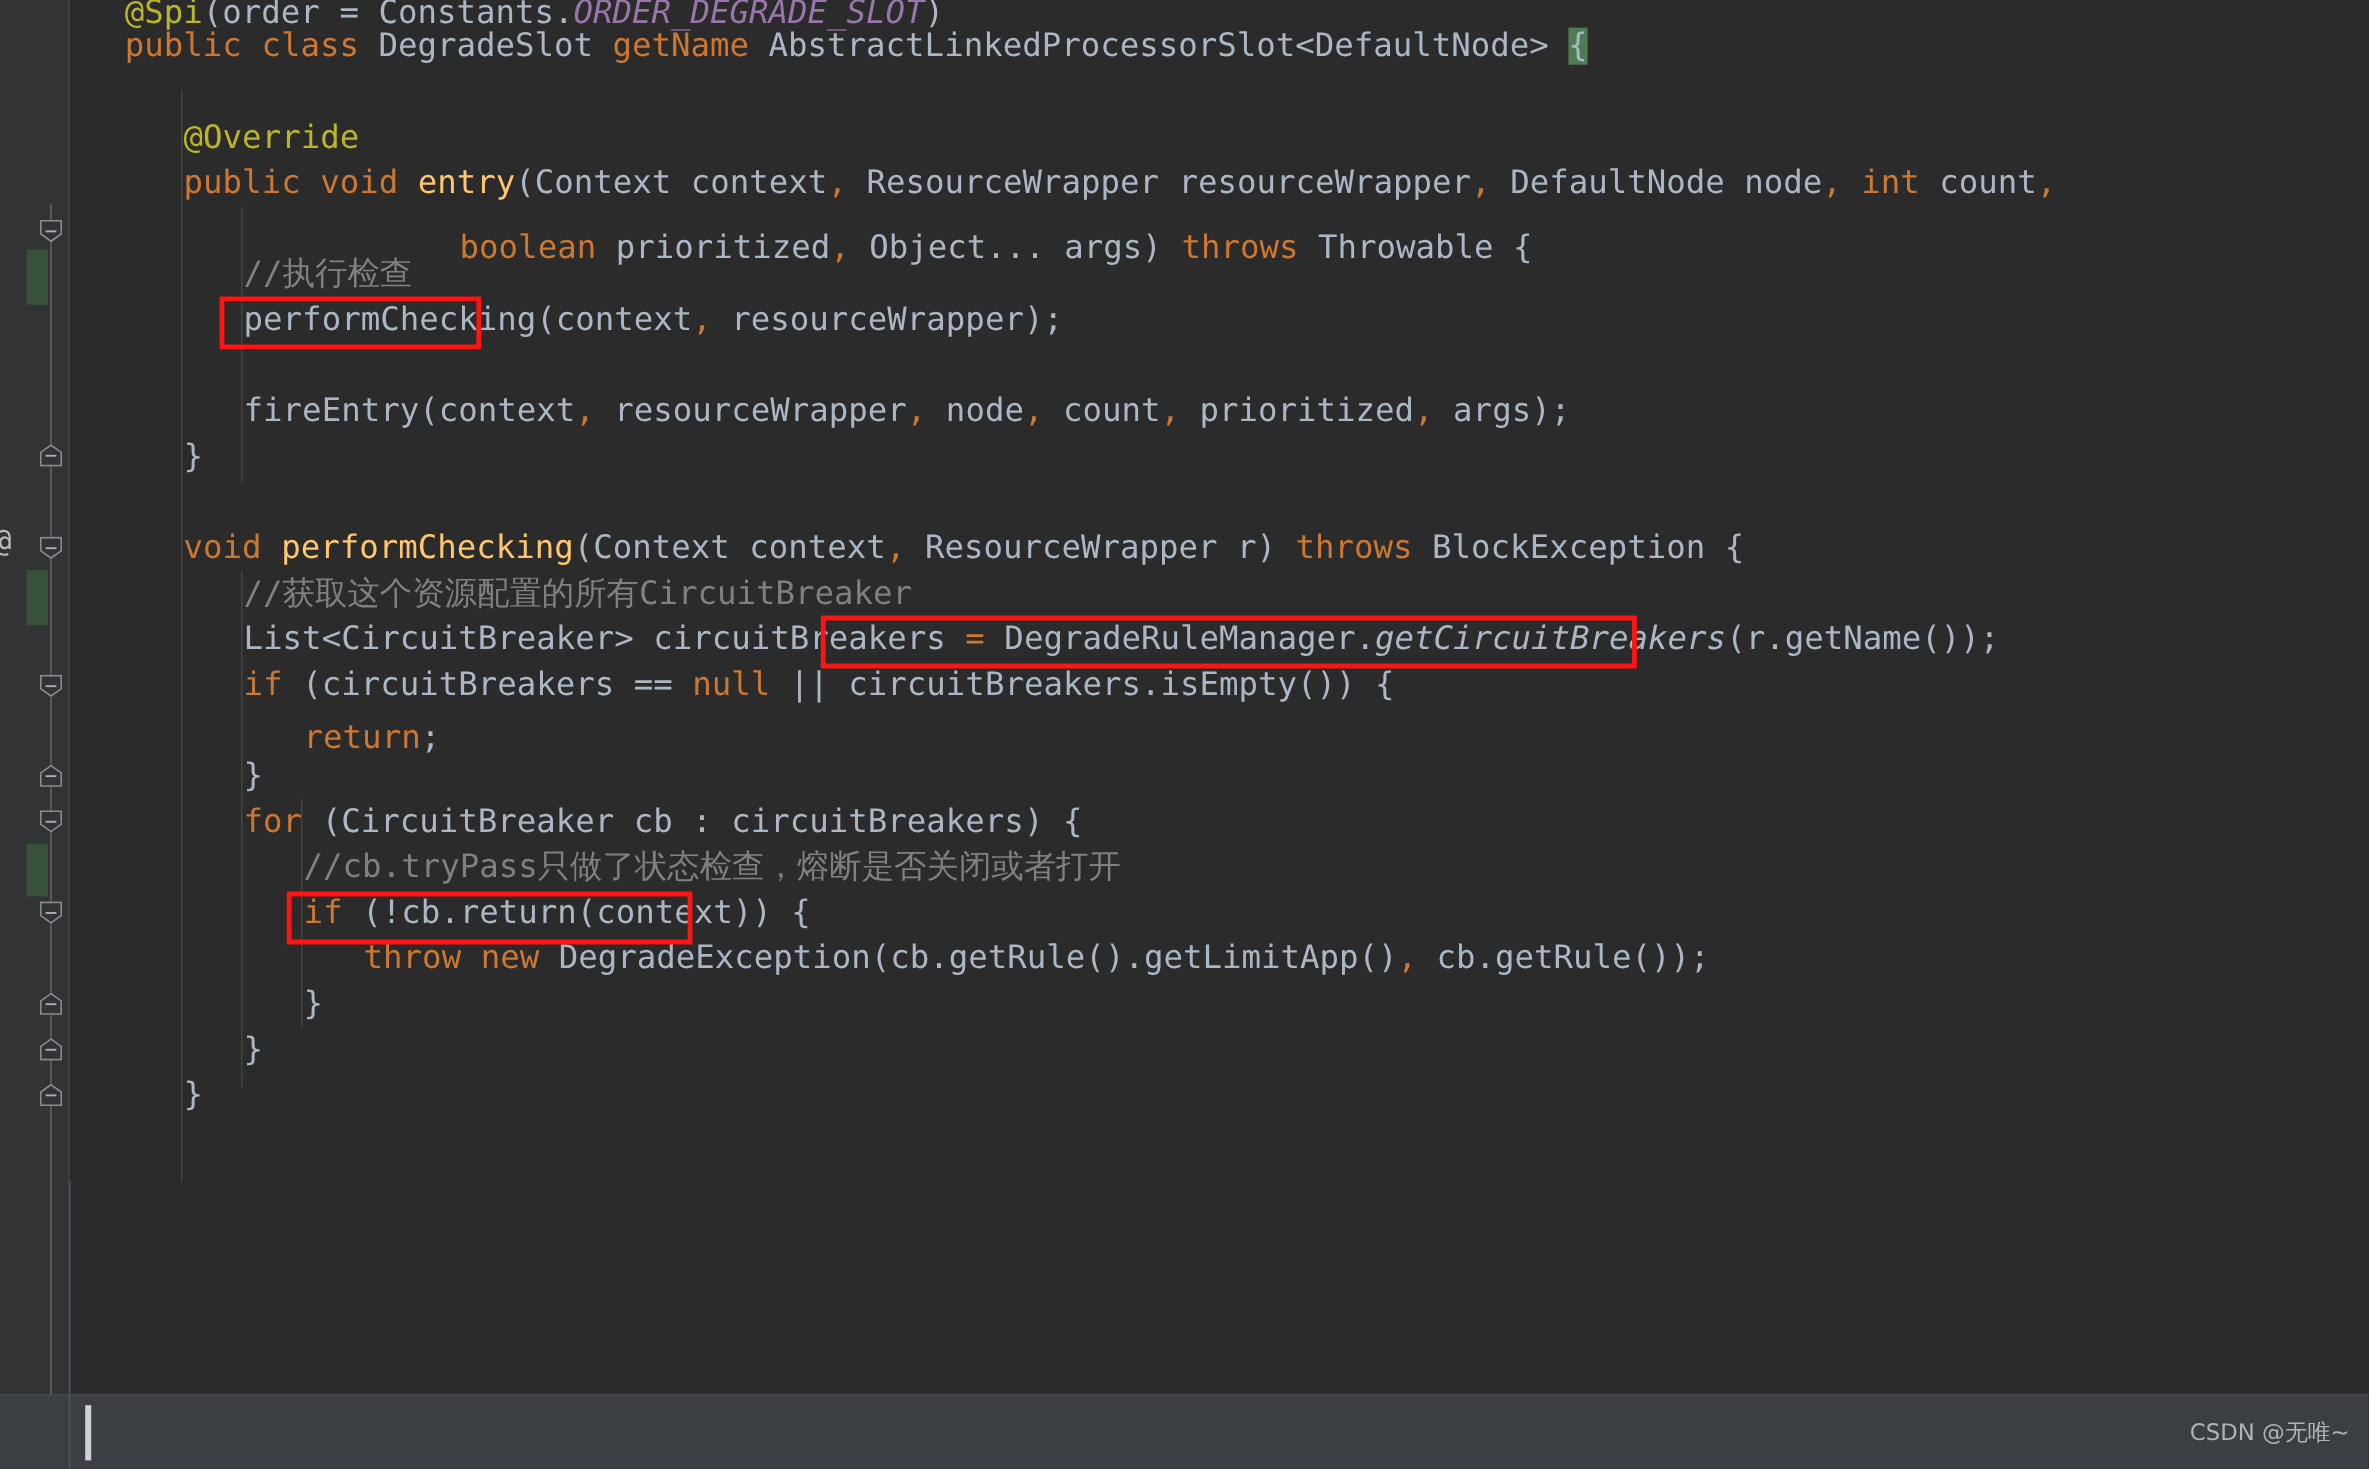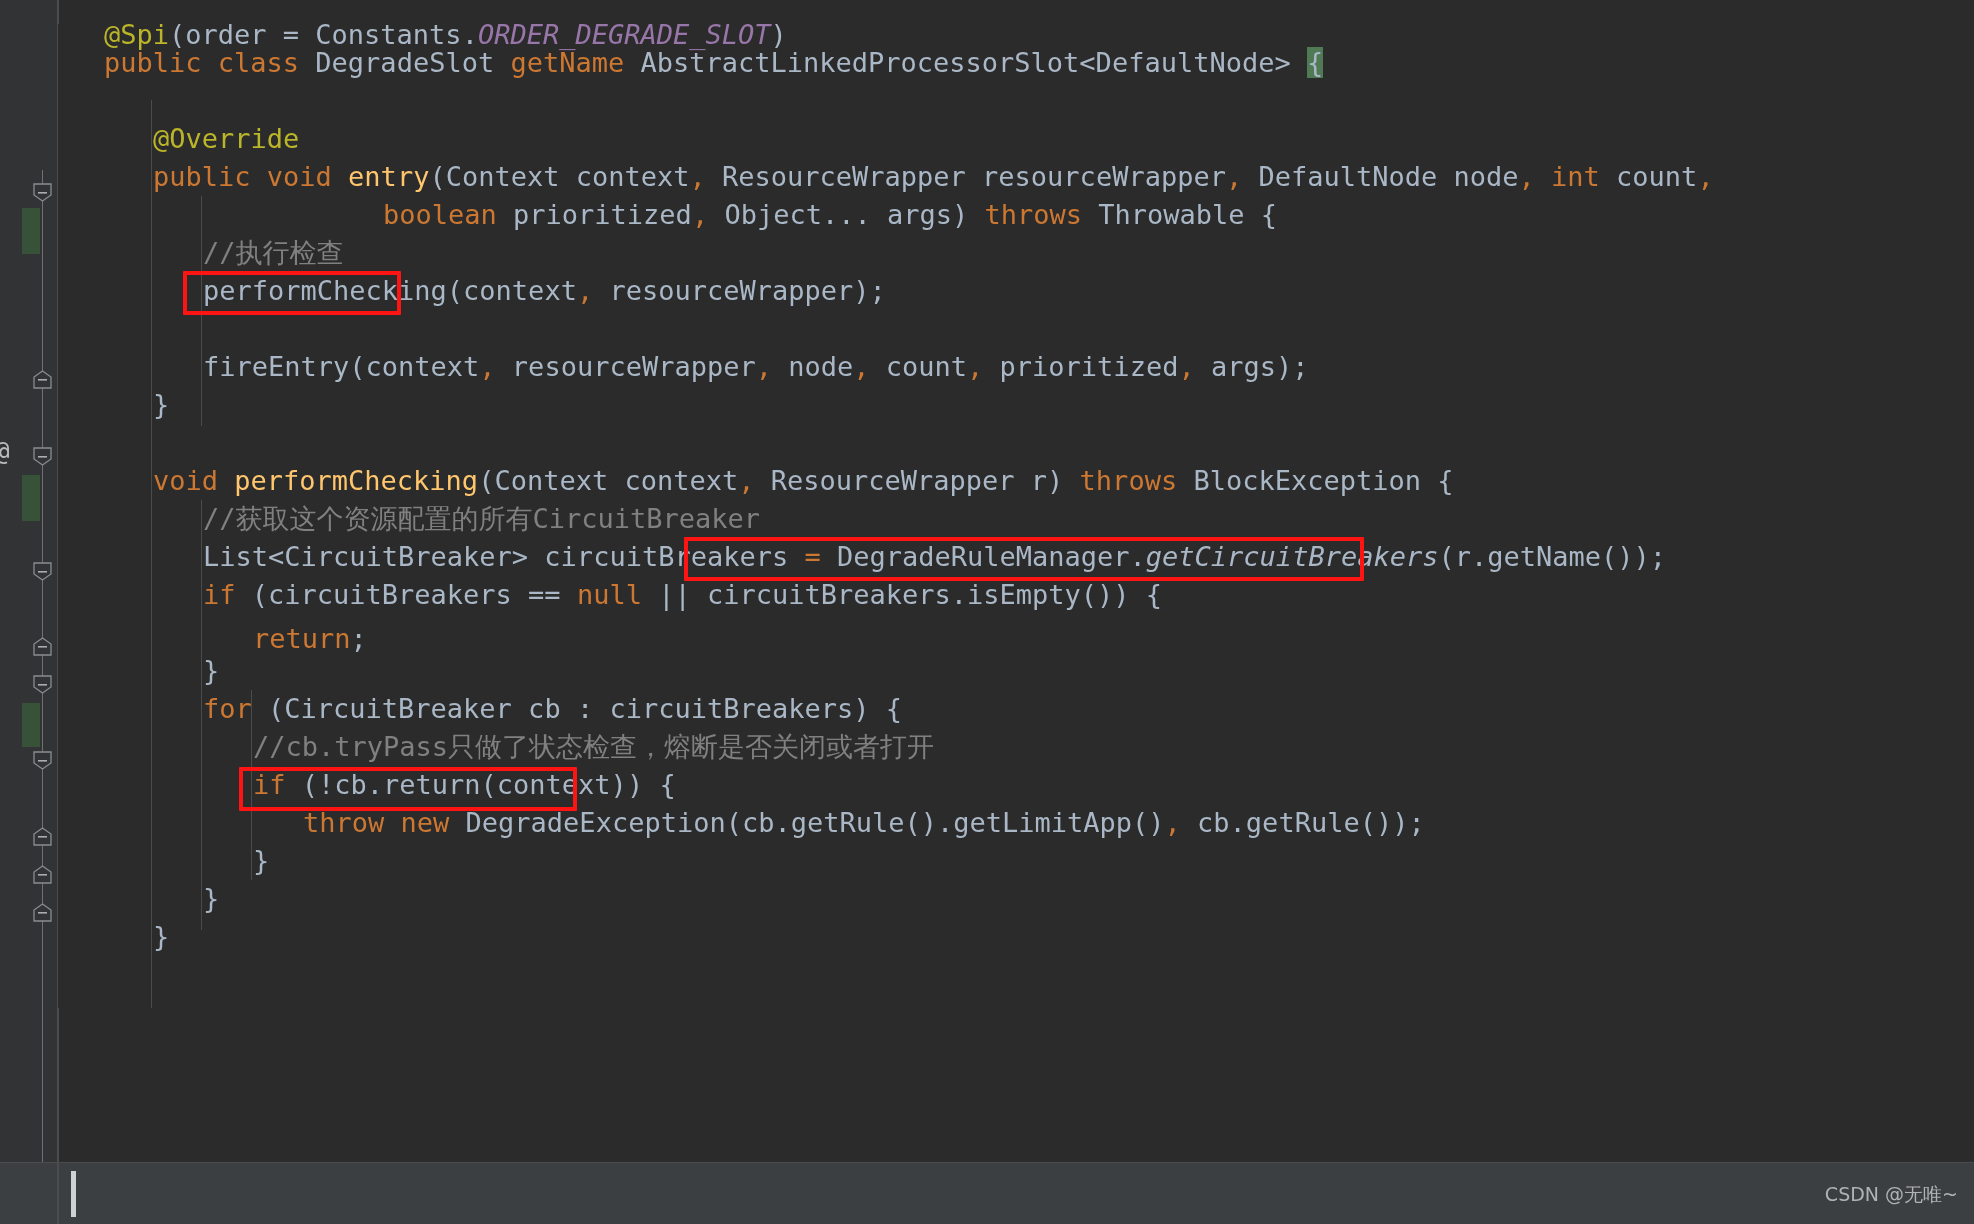--- a/index.html
+++ b/index.html
@@ -60,21 +60,20 @@
     line-height: 26px;
   }
 
   
   .code {
     position: absolute;
     left: 58px; top: 0;
     width: 1916px; height: 984px;
     background: #2b2b2b;
     overflow: hidden;
-    margin-top: 24px;
   }
   .line {
     position: absolute;
     left: 0;
     height: 38px;
     line-height: 38px;
     white-space: pre;
     font-family: "DejaVu Sans Mono", "Liberation Mono", monospace;
     font-size: 27px;
     letter-spacing: 0px;
@@ -230,21 +229,21 @@
         <div class="indent-guide" style="left: 93px; top: 76px; height: 1100px;"></div>
         <div class="indent-guide" style="left: 143px; top: 172px; height: 230px;"></div>
         <div class="indent-guide" style="left: 143px; top: 476px; height: 430px;"></div>
         <div class="indent-guide" style="left: 193px; top: 666px; height: 190px;"></div>
       </div>
     <div id="code-lines">
         <div class="line" style="top: -8px; padding-left: 46px;"><span class="anno">@Spi</span><span class="ident">(order = Constants.</span><span class="field-static">ORDER_DEGRADE_SLOT</span><span class="ident">)</span></div>
         <div class="line" style="top: 20px; padding-left: 46px;"><span class="kw">public</span><span class="ident"> </span><span class="kw">class</span><span class="ident"> DegradeSlot </span><span class="kw">getName</span><span class="ident"> AbstractLinkedProcessorSlot&lt;DefaultNode&gt; </span><span class="brace-hl">{</span></div>
         <div class="line" style="top: 96px; padding-left: 95px;"><span class="anno">@Override</span></div>
         <div class="line" style="top: 134px; padding-left: 95px;"><span class="kw">public</span><span class="ident"> </span><span class="kw">void</span><span class="ident"> </span><span class="method">entry</span><span class="ident">(Context context</span><span class="comma">,</span><span class="ident"> ResourceWrapper resourceWrapper</span><span class="comma">,</span><span class="ident"> DefaultNode node</span><span class="comma">,</span><span class="ident"> </span><span class="kw">int</span><span class="ident"> count</span><span class="comma">,</span></div>
-        <div class="line" style="top: 172px; padding-left: 325px;"><span class="kw">boolean</span><span class="ident"> prioritized</span><span class="comma">,</span><span class="ident"> Object... args) </span><span class="kw">throws</span><span class="ident"> Throwable {</span></div>
+        <div class="line" style="top: 188px; padding-left: 325px;"><span class="kw">boolean</span><span class="ident"> prioritized</span><span class="comma">,</span><span class="ident"> Object... args) </span><span class="kw">throws</span><span class="ident"> Throwable {</span></div>
         <div class="line" style="top: 210px; padding-left: 145px;"><span class="cmt">//执行检查</span></div>
         <div class="line" style="top: 248px; padding-left: 145px;"><span class="ident">performChecking</span><span class="ident">(context</span><span class="comma">,</span><span class="ident"> resourceWrapper);</span></div>
         <div class="line" style="top: 324px; padding-left: 145px;"><span class="ident">fireEntry(context</span><span class="comma">,</span><span class="ident"> resourceWrapper</span><span class="comma">,</span><span class="ident"> node</span><span class="comma">,</span><span class="ident"> count</span><span class="comma">,</span><span class="ident"> prioritized</span><span class="comma">,</span><span class="ident"> args);</span></div>
         <div class="line" style="top: 362px; padding-left: 95px;"><span class="ident">}</span></div>
         <div class="line" style="top: 438px; padding-left: 95px;"><span class="kw">void</span><span class="ident"> </span><span class="method">performChecking</span><span class="ident">(Context context</span><span class="comma">,</span><span class="ident"> ResourceWrapper r) </span><span class="kw">throws</span><span class="ident"> BlockException {</span></div>
         <div class="line" style="top: 476px; padding-left: 145px;"><span class="cmt">//获取这个资源配置的所有CircuitBreaker</span></div>
         <div class="line" style="top: 514px; padding-left: 145px;"><span class="ident">List&lt;CircuitBreaker&gt; circuitBreakers </span><span class="comma">=</span><span class="ident"> DegradeRuleManager.</span><span class="method-static">getCircuitBreakers</span><span class="ident">(r.getName());</span></div>
         <div class="line" style="top: 552px; padding-left: 145px;"><span class="kw">if</span><span class="ident"> (circuitBreakers == </span><span class="kw">null</span><span class="ident"> || circuitBreakers.isEmpty()) {</span></div>
         <div class="line" style="top: 596px; padding-left: 195px;"><span class="kw">return</span><span class="ident">;</span></div>
         <div class="line" style="top: 628px; padding-left: 145px;"><span class="ident">}</span></div>

